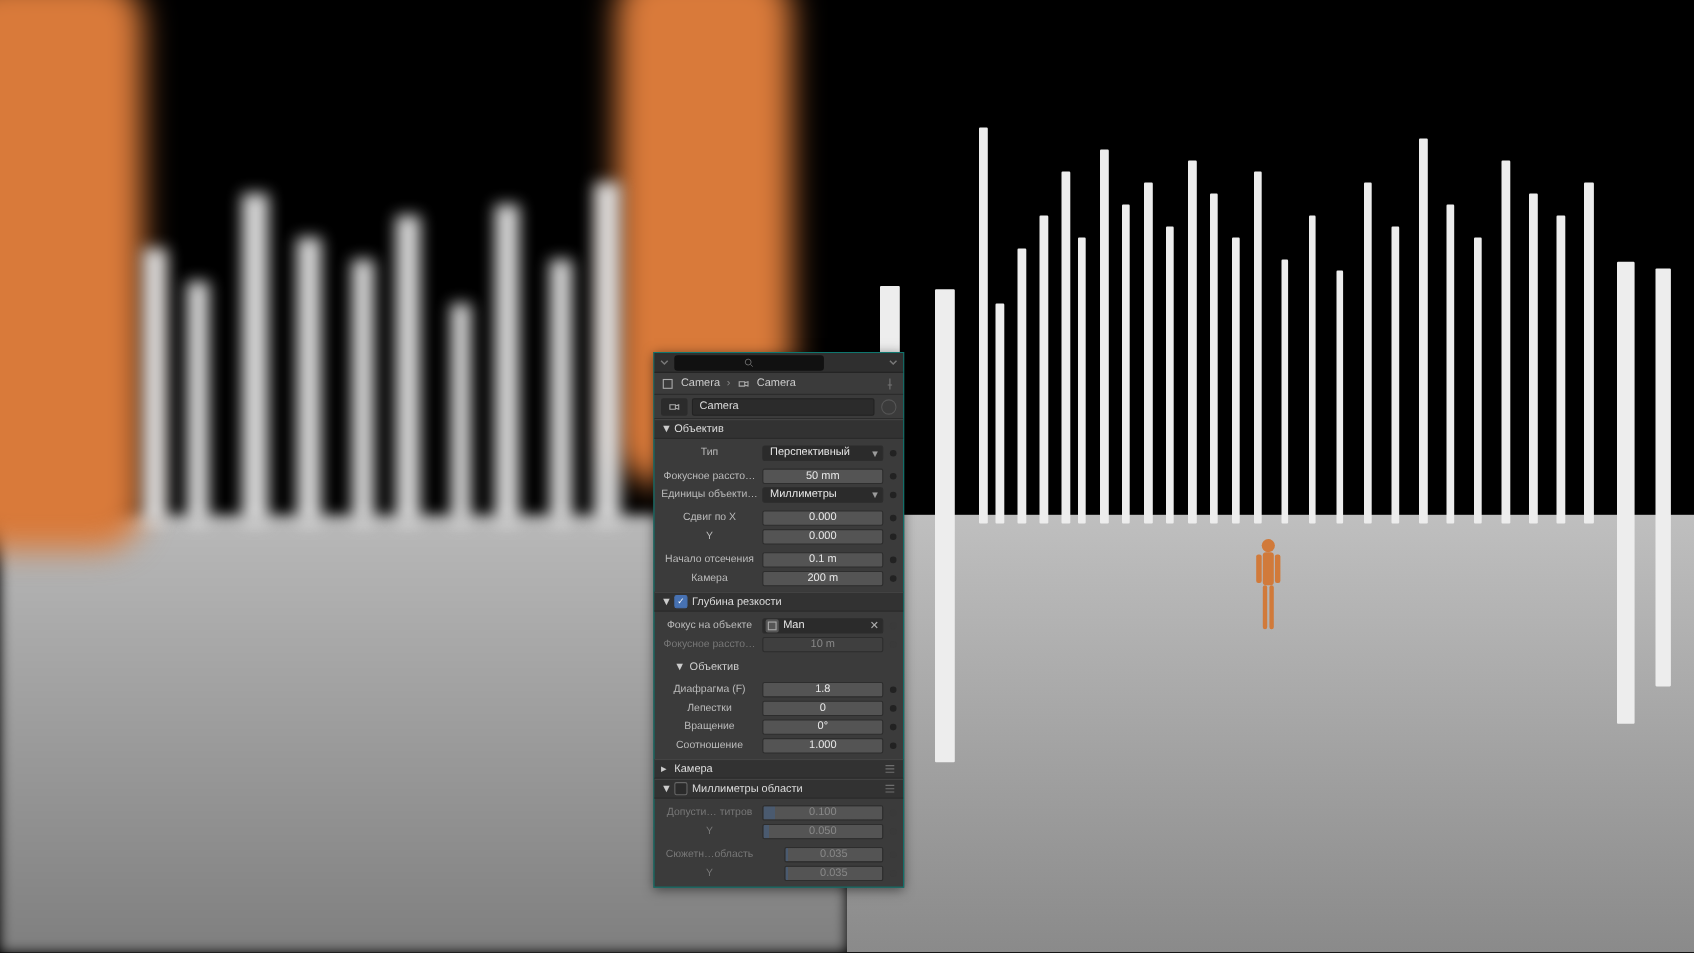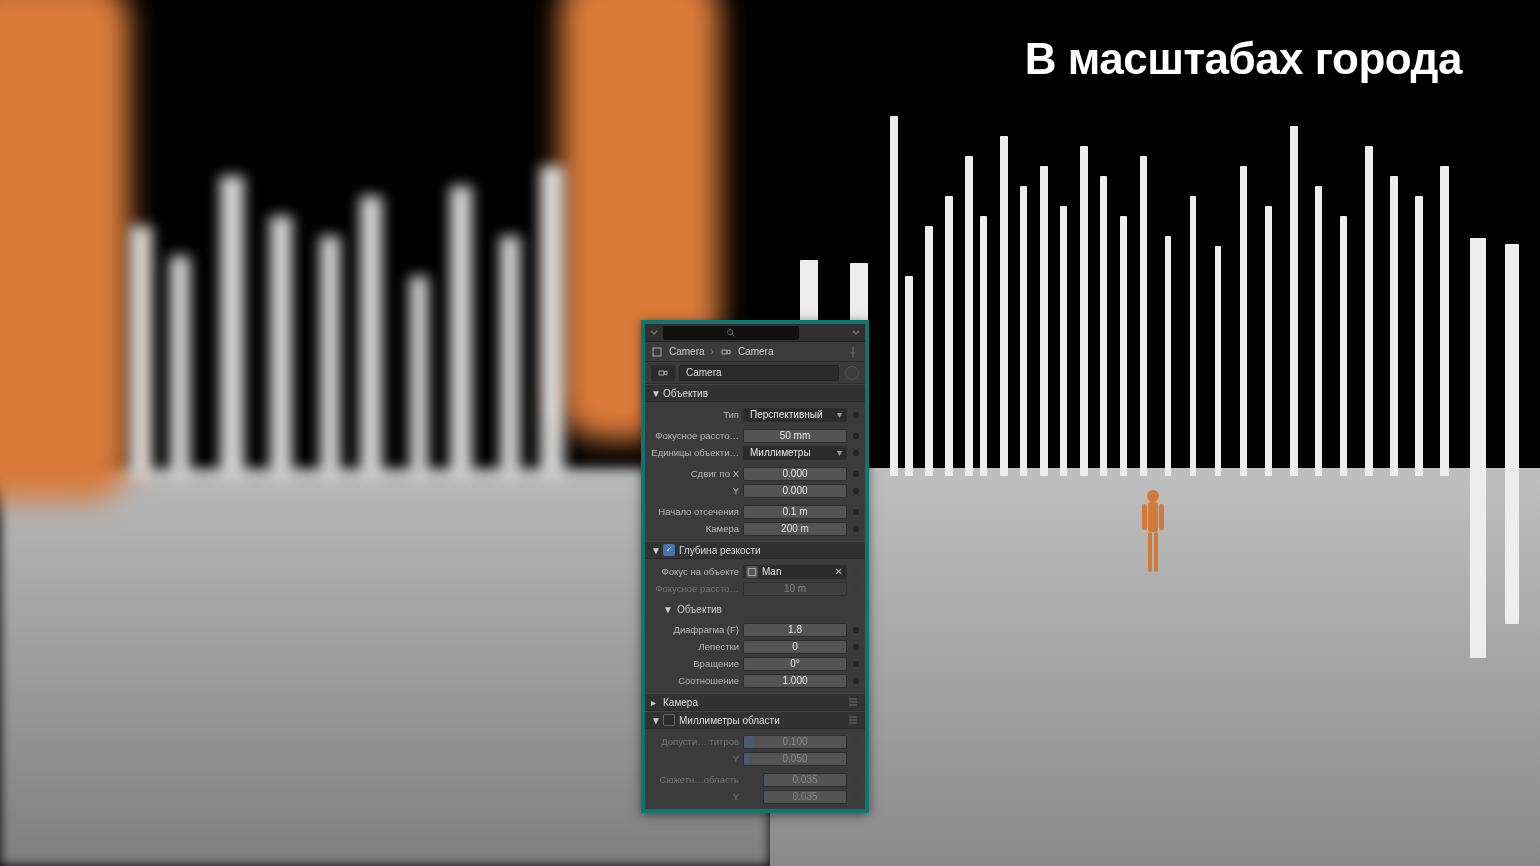--- a/index.html
+++ b/index.html
@@ -13,21 +13,21 @@
   .half-left .pillar { filter: blur(7px); opacity:0.9; }
   .half-left .floor { filter: blur(6px); }
   .orange-glow { position:absolute; filter: blur(14px); background: #d97a3a; border-radius:40px; }
   .person { position:absolute; width:26px; height:90px; left:1140px; top:488px; }
   .person svg { width:100%; height:100%; }
   .caption { position:absolute; top:34px; font-size:44px; font-weight:700; color:#fff; letter-spacing:-0.5px; }
   .caption-left { left:128px; }
   .caption-right { right:78px; }
 
   
-  .panel { position:absolute; left:641px; top:320px; width:228px; background:#3b3b3b; color:#ccc; font-size:10px; border:4px solid #0f766e; box-shadow:0 2px 10px rgba(0,0,0,0.5); }
+  .panel { position:absolute; left:594px; top:320px; width:228px; background:#3b3b3b; color:#ccc; font-size:10px; border:1px solid #0f766e; box-shadow:0 2px 10px rgba(0,0,0,0.5); }
   .panel-top { display:flex; align-items:center; height:18px; background:#2f2f2f; border-bottom:1px solid #222; padding:0 4px; gap:4px; }
   .panel-top .spacer { flex:1; }
   .search { height:14px; width:136px; background:#111; border-radius:3px; display:flex; align-items:center; justify-content:center; }
   .search svg { opacity:0.6; }
   .chev { width:10px; height:10px; opacity:0.6; }
   .breadcrumb { display:flex; align-items:center; height:20px; padding:0 6px; gap:6px; background:#3b3b3b; border-bottom:1px solid #2b2b2b; }
   .breadcrumb .sep { opacity:0.5; }
   .pin { margin-left:auto; opacity:0.5; }
   .data-row { display:flex; align-items:center; height:22px; padding:0 6px; gap:4px; background:#3b3b3b; border-bottom:1px solid #2b2b2b; }
   .data-row .id-select { width:24px; height:16px; background:#2b2b2b; border-radius:2px; display:flex; align-items:center; justify-content:center; }
@@ -35,21 +35,21 @@
   .shield { width:14px; height:14px; border:1px solid #555; border-radius:50%; margin-left:2px; }
 
   .section-header { display:flex; align-items:center; height:18px; padding:0 6px; gap:4px; background:#323232; border-top:1px solid #444; border-bottom:1px solid #2a2a2a; cursor:pointer; }
   .section-header .tri { width:8px; display:inline-block; }
   .section-header .lbl { color:#ddd; font-size:10px; }
   .section-header .list-icon { margin-left:auto; opacity:0.5; }
   .section-body { padding:4px 0; }
   .sub-header { display:flex; align-items:center; height:16px; padding:0 18px; gap:4px; }
 
   .prop-row { display:flex; align-items:center; height:17px; padding:0 6px; gap:4px; }
-  .prop-label { flex:0 0 88px; text-align:right; color:#bbb; font-size:9.5px; white-space:nowrap; overflow:hidden; text-overflow:ellipsis; }
+  .prop-label { flex:0 0 88px; text-align:center; color:#bbb; font-size:9.5px; white-space:nowrap; overflow:hidden; text-overflow:ellipsis; }
   .prop-field { flex:1; height:14px; background:#545454; border-radius:2px; display:flex; align-items:center; justify-content:center; color:#e8e8e8; font-size:10px; position:relative; border:1px solid #2d2d2d; }
   .prop-field.dropdown { justify-content:flex-start; padding:0 6px; background:#2b2b2b; }
   .prop-field.dropdown .dd-caret { position:absolute; right:4px; opacity:0.6; }
   .prop-field.disabled { background:#3f3f3f; color:#888; }
   .prop-field.picker { justify-content:flex-start; padding:0 2px 0 2px; background:#2b2b2b; gap:4px; }
   .prop-field.picker .mesh-icon { width:12px; height:12px; background:#555; border-radius:2px; display:flex; align-items:center; justify-content:center; }
   .prop-field.picker .clear { position:absolute; right:3px; opacity:0.7; cursor:pointer; }
   .prop-field.slider { background:linear-gradient(to right,#4a5a6f 10%, #545454 10%); }
   .prop-field.slider5 { background:linear-gradient(to right,#4a5a6f 5%, #545454 5%); }
   .prop-field.slider3 { background:linear-gradient(to right,#4a5a6f 3%, #545454 3%);margin-left:20px; }
@@ -127,21 +127,20 @@
         <circle cx="13" cy="8" r="6"></circle>
         <rect x="8" y="14" width="10" height="30" rx="3"></rect>
         <rect x="2" y="16" width="5" height="26" rx="2"></rect>
         <rect x="19" y="16" width="5" height="26" rx="2"></rect>
         <rect x="8" y="44" width="4" height="40" rx="2"></rect>
         <rect x="14" y="44" width="4" height="40" rx="2"></rect>
       </g>
     </svg>
   </div>
 
-  <div class="caption caption-right">В масштабах города</div>
 
   <div class="panel">
 
     <div class="panel-top">
       <span class="chev">
         <svg width="10" height="10" viewBox="0 0 10 10">
             <path d="M2 3l3 3 3-3" stroke="#aaa" fill="none" stroke-width="1.3"></path>
           </svg>
       </span>
       <div class="search">

